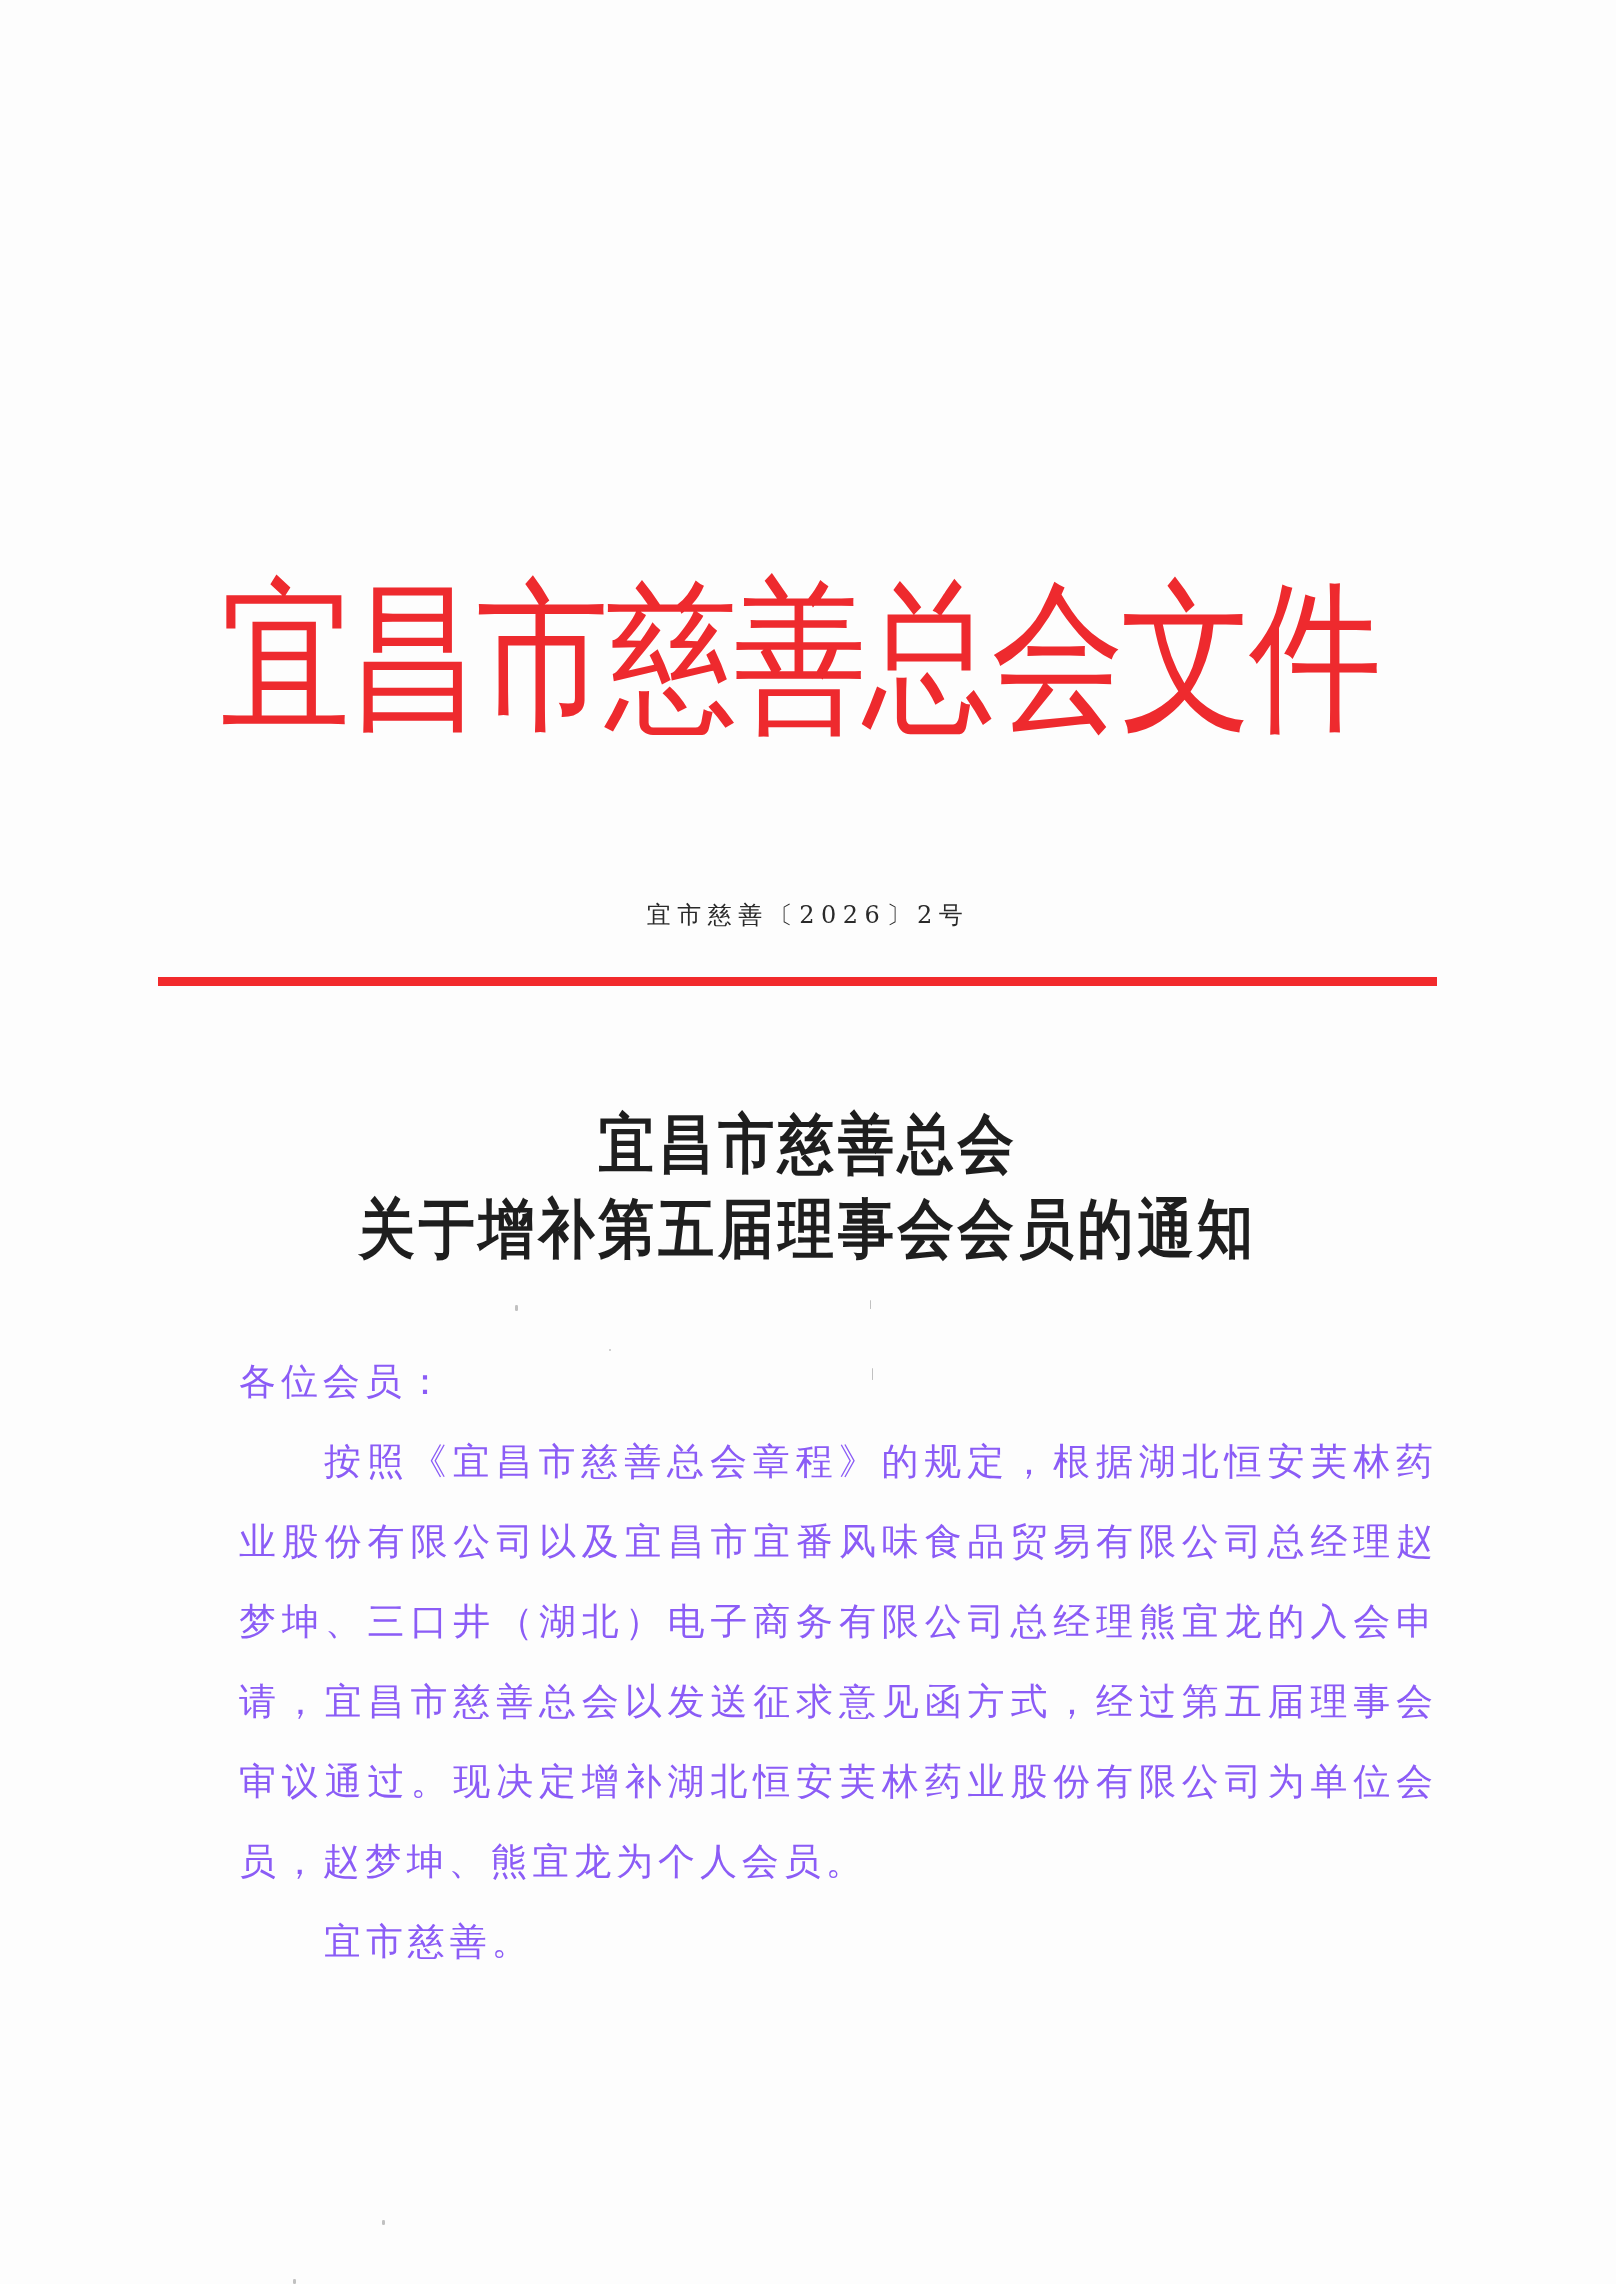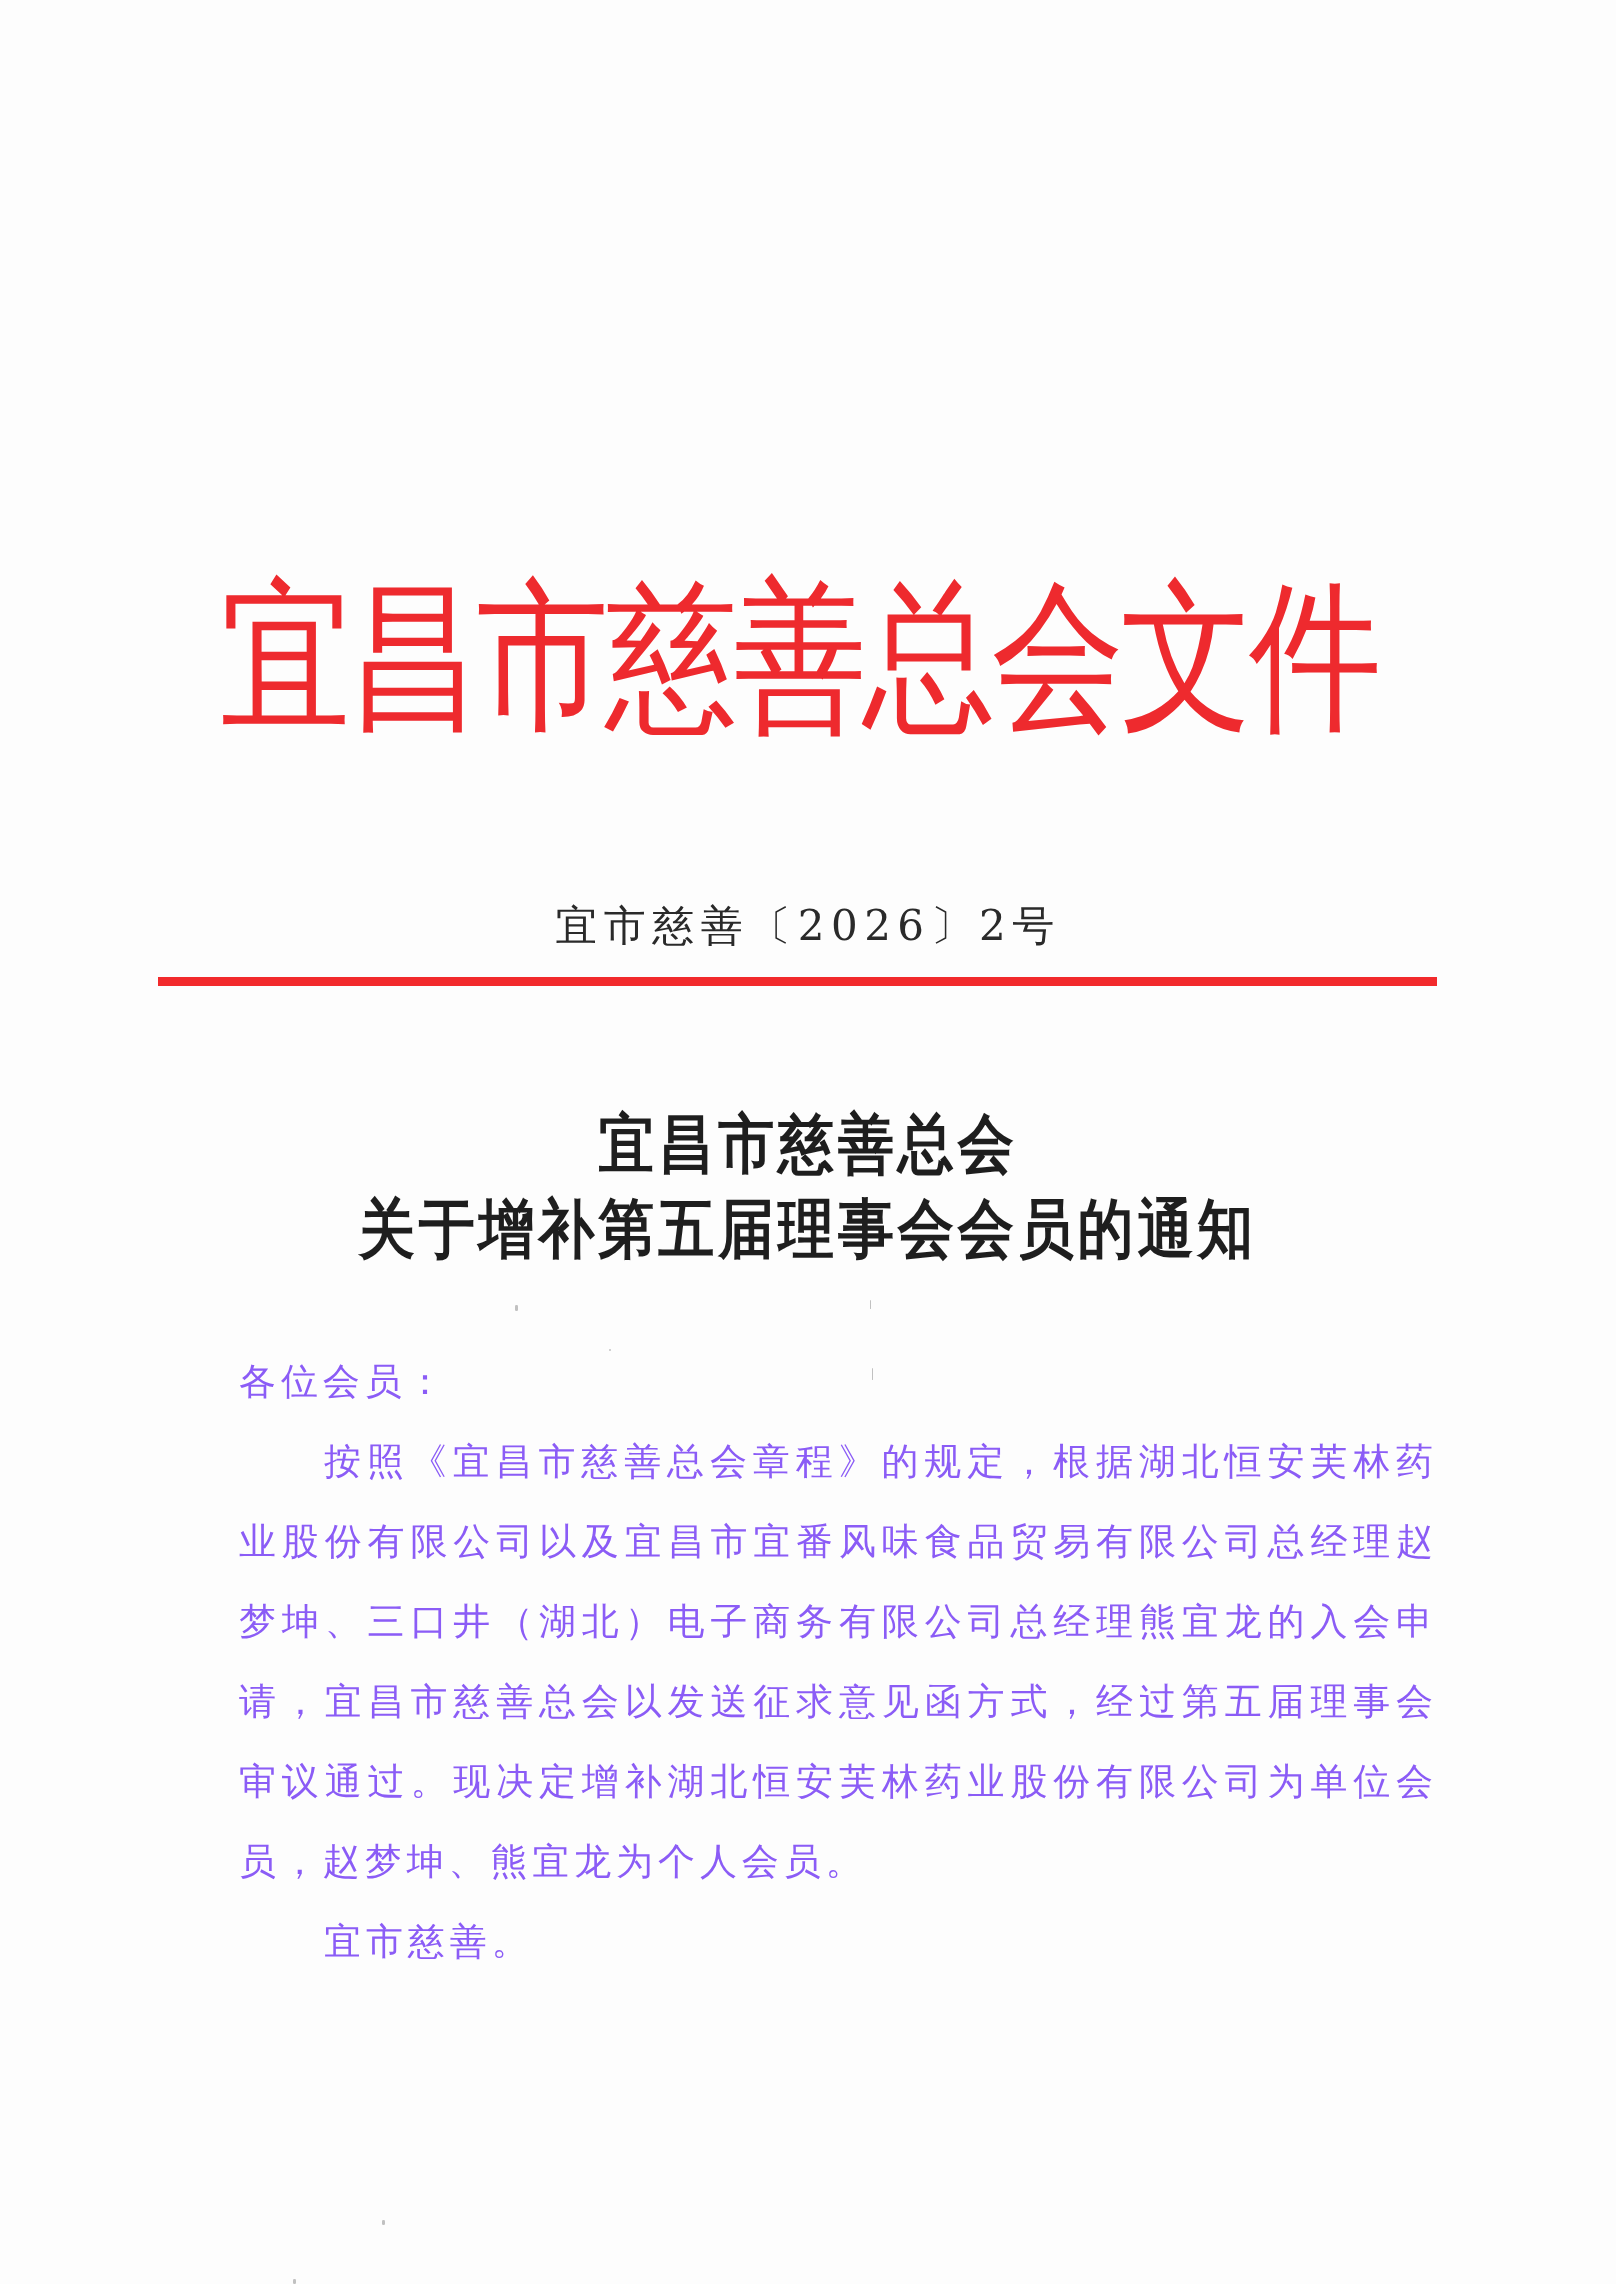--- a/index.html
+++ b/index.html
@@ -42,26 +42,25 @@
     font-weight: normal;
   }
   .doc-number {
     position: absolute;
     left: 0;
     width: 1616px;
     top: 890px;
     height: 50px;
     text-align: center;
     font-family: "DejaVu Serif", "Liberation Serif", serif;
-    font-size: 42px;
+    font-size: 24px;
     line-height: 50px;
     color: #2a2a2a;
     letter-spacing: 6.5px;
     white-space: nowrap;
-    margin-top: 11px;
   }
   .red-rule {
     position: absolute;
     left: 158px;
     top: 977px;
     width: 1279px;
     height: 9px;
     background: #f22a2c;
   }
   .notice-title {

